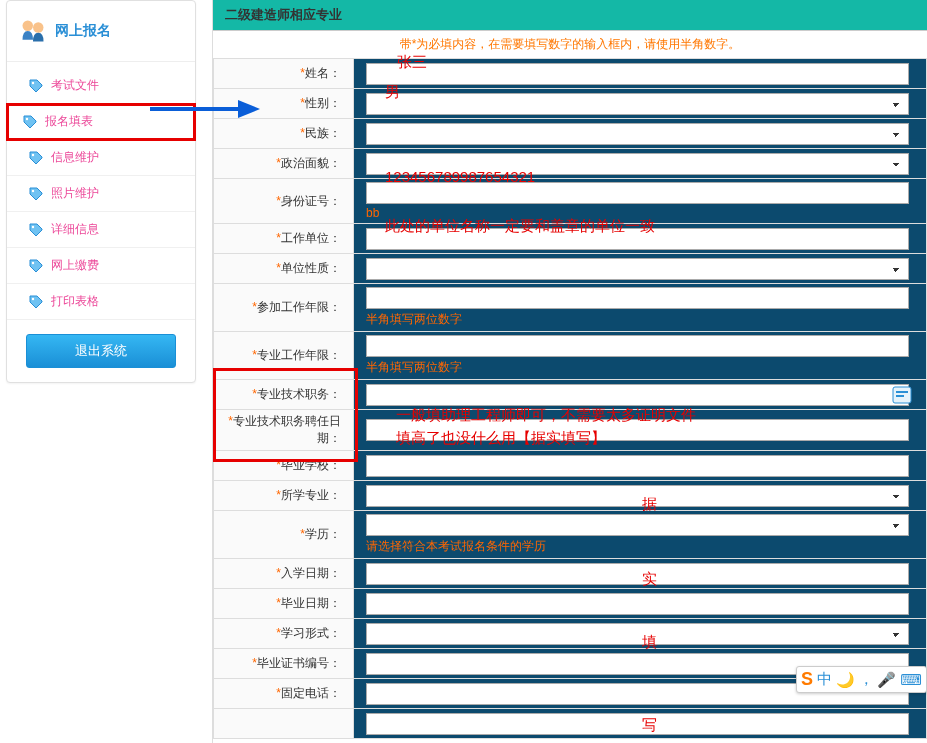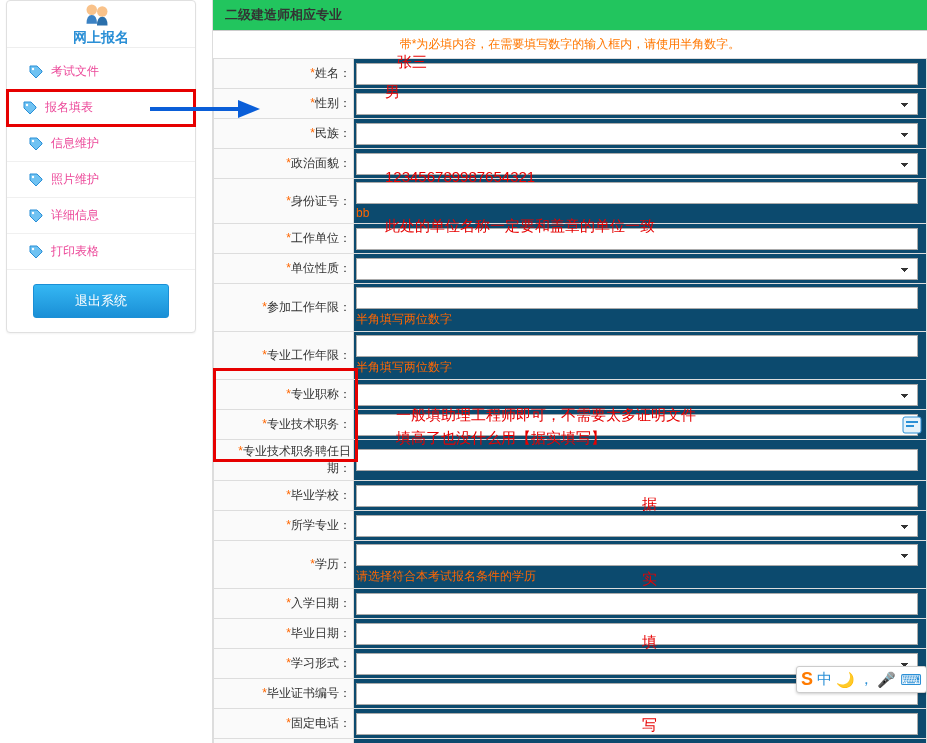--- a/index.html
+++ b/index.html
@@ -22,23 +22,22 @@
       width: 190px;
       background: #fff;
       border: 1px solid #e0e0e0;
       border-radius: 4px;
       padding-bottom: 14px;
       box-shadow: 0 1px 2px rgba(0,0,0,0.05);
     }
     .sidebar-header {
       display: flex;
       align-items: center;
-      padding: 0 12px;
+      padding: 16px 12px;
       border-bottom: 1px solid #eee;
-      flex-direction: column;
     }
     .avatar-icon {
       width: 28px;
       height: 28px;
       margin-right: 8px;
     }
     .sidebar-title {
       color: #2a8fd6;
       font-size: 14px;
       font-weight: bold;
@@ -57,21 +56,21 @@
       width: 14px; height: 14px; margin-right: 8px;
       display: inline-block;
     }
     .nav-item.highlighted {
       outline: 3px solid #e60000;
       outline-offset: -2px;
       padding-left: 16px;
     }
     .logout-btn {
       display: block;
-      width: 136px;
+      width: 150px;
       margin: 14px auto 0;
       padding: 7px 0;
       text-align: center;
       color: #fff;
       background: linear-gradient(#35b7f3, #1a8fd6);
       border: 1px solid #1a8fd6;
       border-radius: 3px;
       font-size: 13px;
       cursor: pointer;
     }
@@ -85,35 +84,35 @@
       bottom: 0;
       border-left: 1px solid #ddd;
       overflow-y: auto;
       background: #fff;
     }
     .section-header {
       font-weight: bold;
       font-size: 13px;
       padding: 6px 12px;
       border-bottom: 1px solid #ccc;
-      background: #22c55e;
+      background: #14b8a6;
     }
     .form-note {
       color: #ff7700;
       text-align: center;
       padding: 5px;
       font-size: 12px;
     }
     .form-table {
       width: 100%;
       border-collapse: collapse;
     }
     .form-table td {
       border: 1px solid #ddd;
-      padding: 3px 2px;
+      padding: 3px 12px;
       vertical-align: middle;
       height: 30px;
     }
     .label-cell {
       width: 140px;
       text-align: right;
       background: #fafafa;
       color: #333;
     }
     .req { color: #ff6600; }
@@ -244,20 +243,27 @@
             <path d="M1 1h7l5 5v1l-6 6-6-6z" fill="#6fc2f2" stroke="#2a8fd6"></path>
             <circle cx="4" cy="4" r="1.2" fill="#fff"></circle>
           </svg></span>
       <span>详细信息</span>
     </li>
     <li class="nav-item">
       <span class="tag-icon"><svg viewBox="0 0 14 14">
             <path d="M1 1h7l5 5v1l-6 6-6-6z" fill="#6fc2f2" stroke="#2a8fd6"></path>
             <circle cx="4" cy="4" r="1.2" fill="#fff"></circle>
           </svg></span>
+      <span>网上缴费</span>
+    </li>
+    <li class="nav-item">
+      <span class="tag-icon"><svg viewBox="0 0 14 14">
+            <path d="M1 1h7l5 5v1l-6 6-6-6z" fill="#6fc2f2" stroke="#2a8fd6"></path>
+            <circle cx="4" cy="4" r="1.2" fill="#fff"></circle>
+          </svg></span>
       <span>打印表格</span>
     </li>
   </ul>
   <button class="logout-btn">退出系统</button>
 </div>
 
 <div class="arrow">
   <svg viewBox="0 0 110 24" width="110" height="24">
     <line x1="0" y1="12" x2="90" y2="12" stroke="#0a5ed8" stroke-width="4"></line>
     <polygon points="88,3 110,12 88,21" fill="#0a5ed8"></polygon>
@@ -307,24 +313,20 @@
         <input class="field-input" style="">
         <span class="hint">半角填写两位数字</span>
       </td>
     </tr>
     <tr>
       <td class="label-cell"><span class="req">*</span><span>专业工作年限：</span></td>
       <td class="field-cell">
         <input class="field-input" style="">
         <span class="hint">半角填写两位数字</span>
       </td>
-    </tr>
-    <tr>
-      <td class="label-cell"><span class="req">*</span><span>专业职称：</span></td>
-      <td class="field-cell"><select class="field-select"><option></option></select></td>
     </tr>
     <tr>
       <td class="label-cell"><span class="req">*</span><span>专业技术职务：</span></td>
       <td class="field-cell">
         <div class="field-date-wrap">
           <input class="field-input" style="">
           <span class="cal-icon">
             <svg viewBox="0 0 20 18">
                   <rect x="1" y="1" width="18" height="16" rx="2" fill="#e6f3fb" stroke="#2a8fd6"></rect>
                   <rect x="4" y="5" width="12" height="2" fill="#2a8fd6"></rect>

